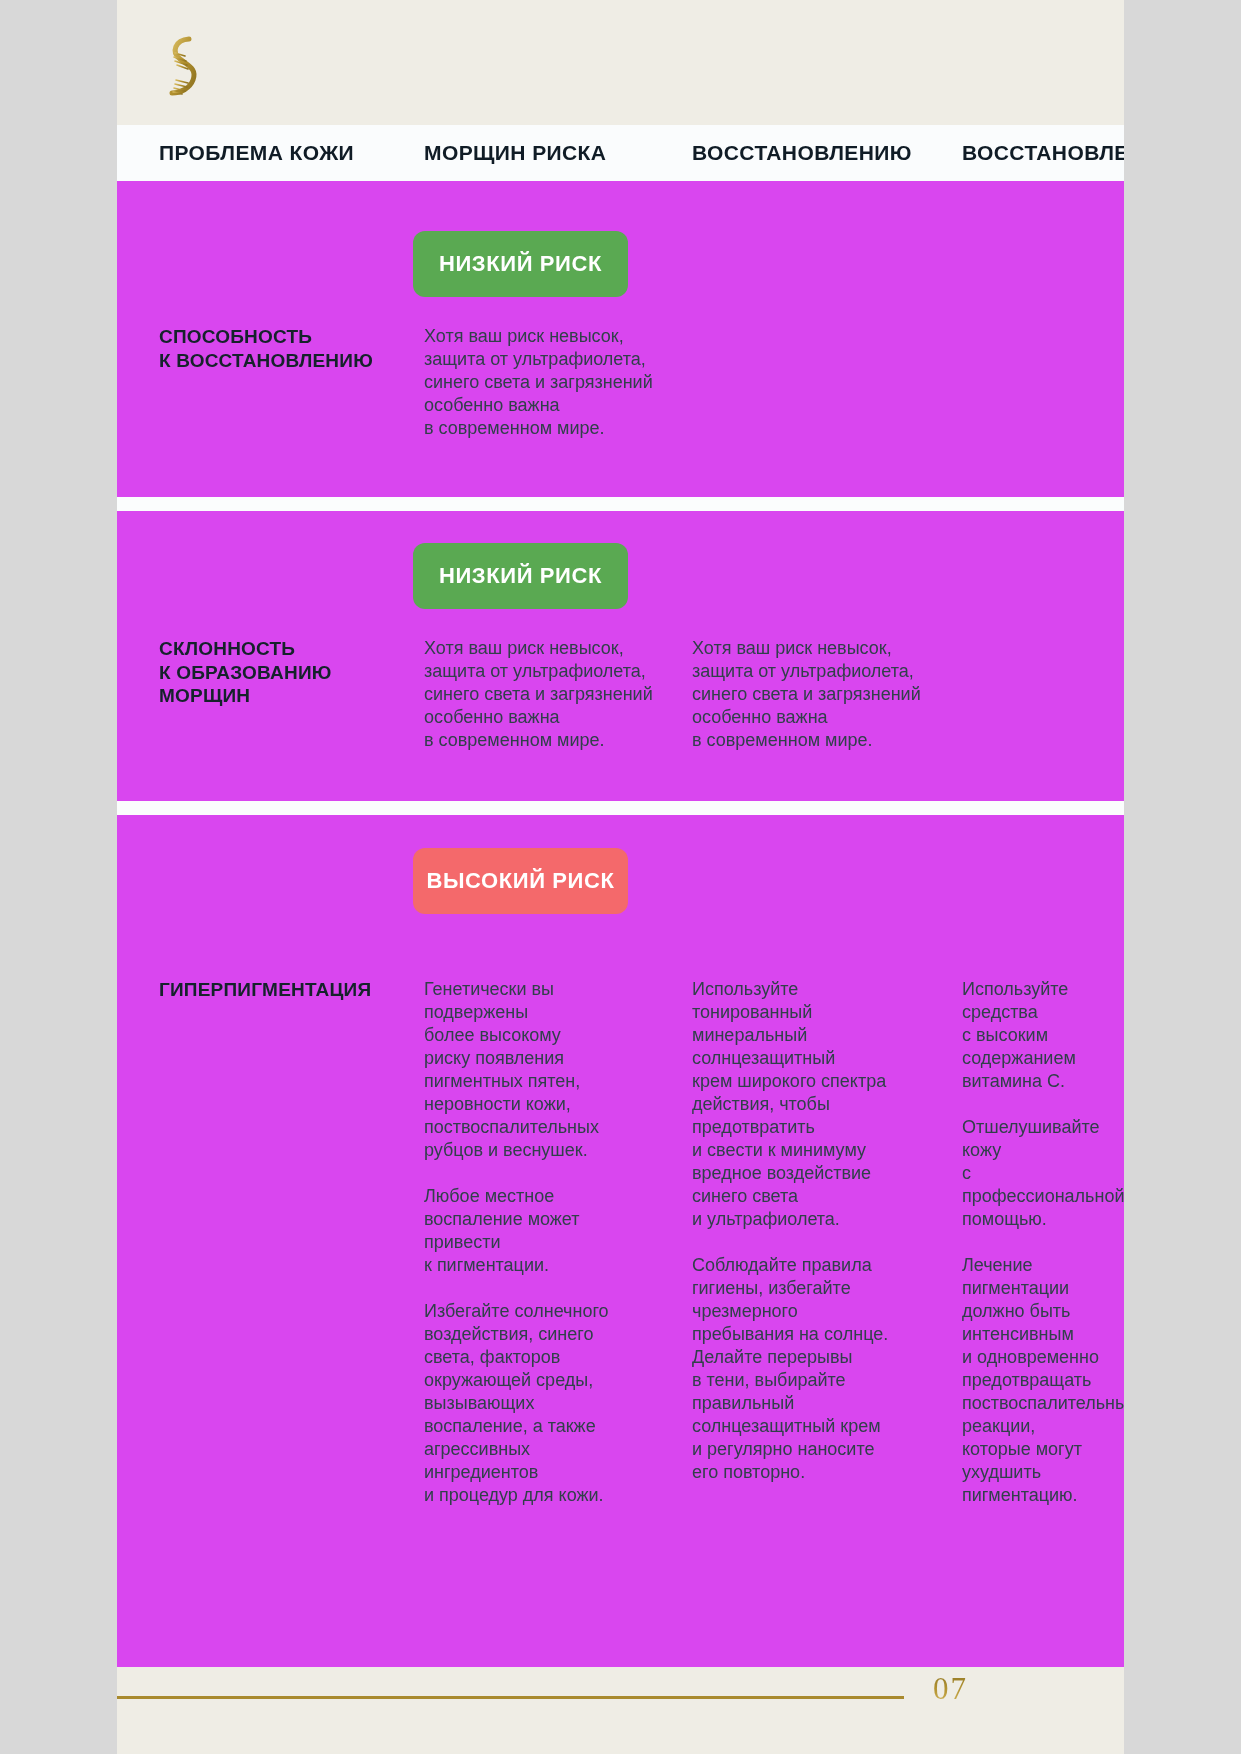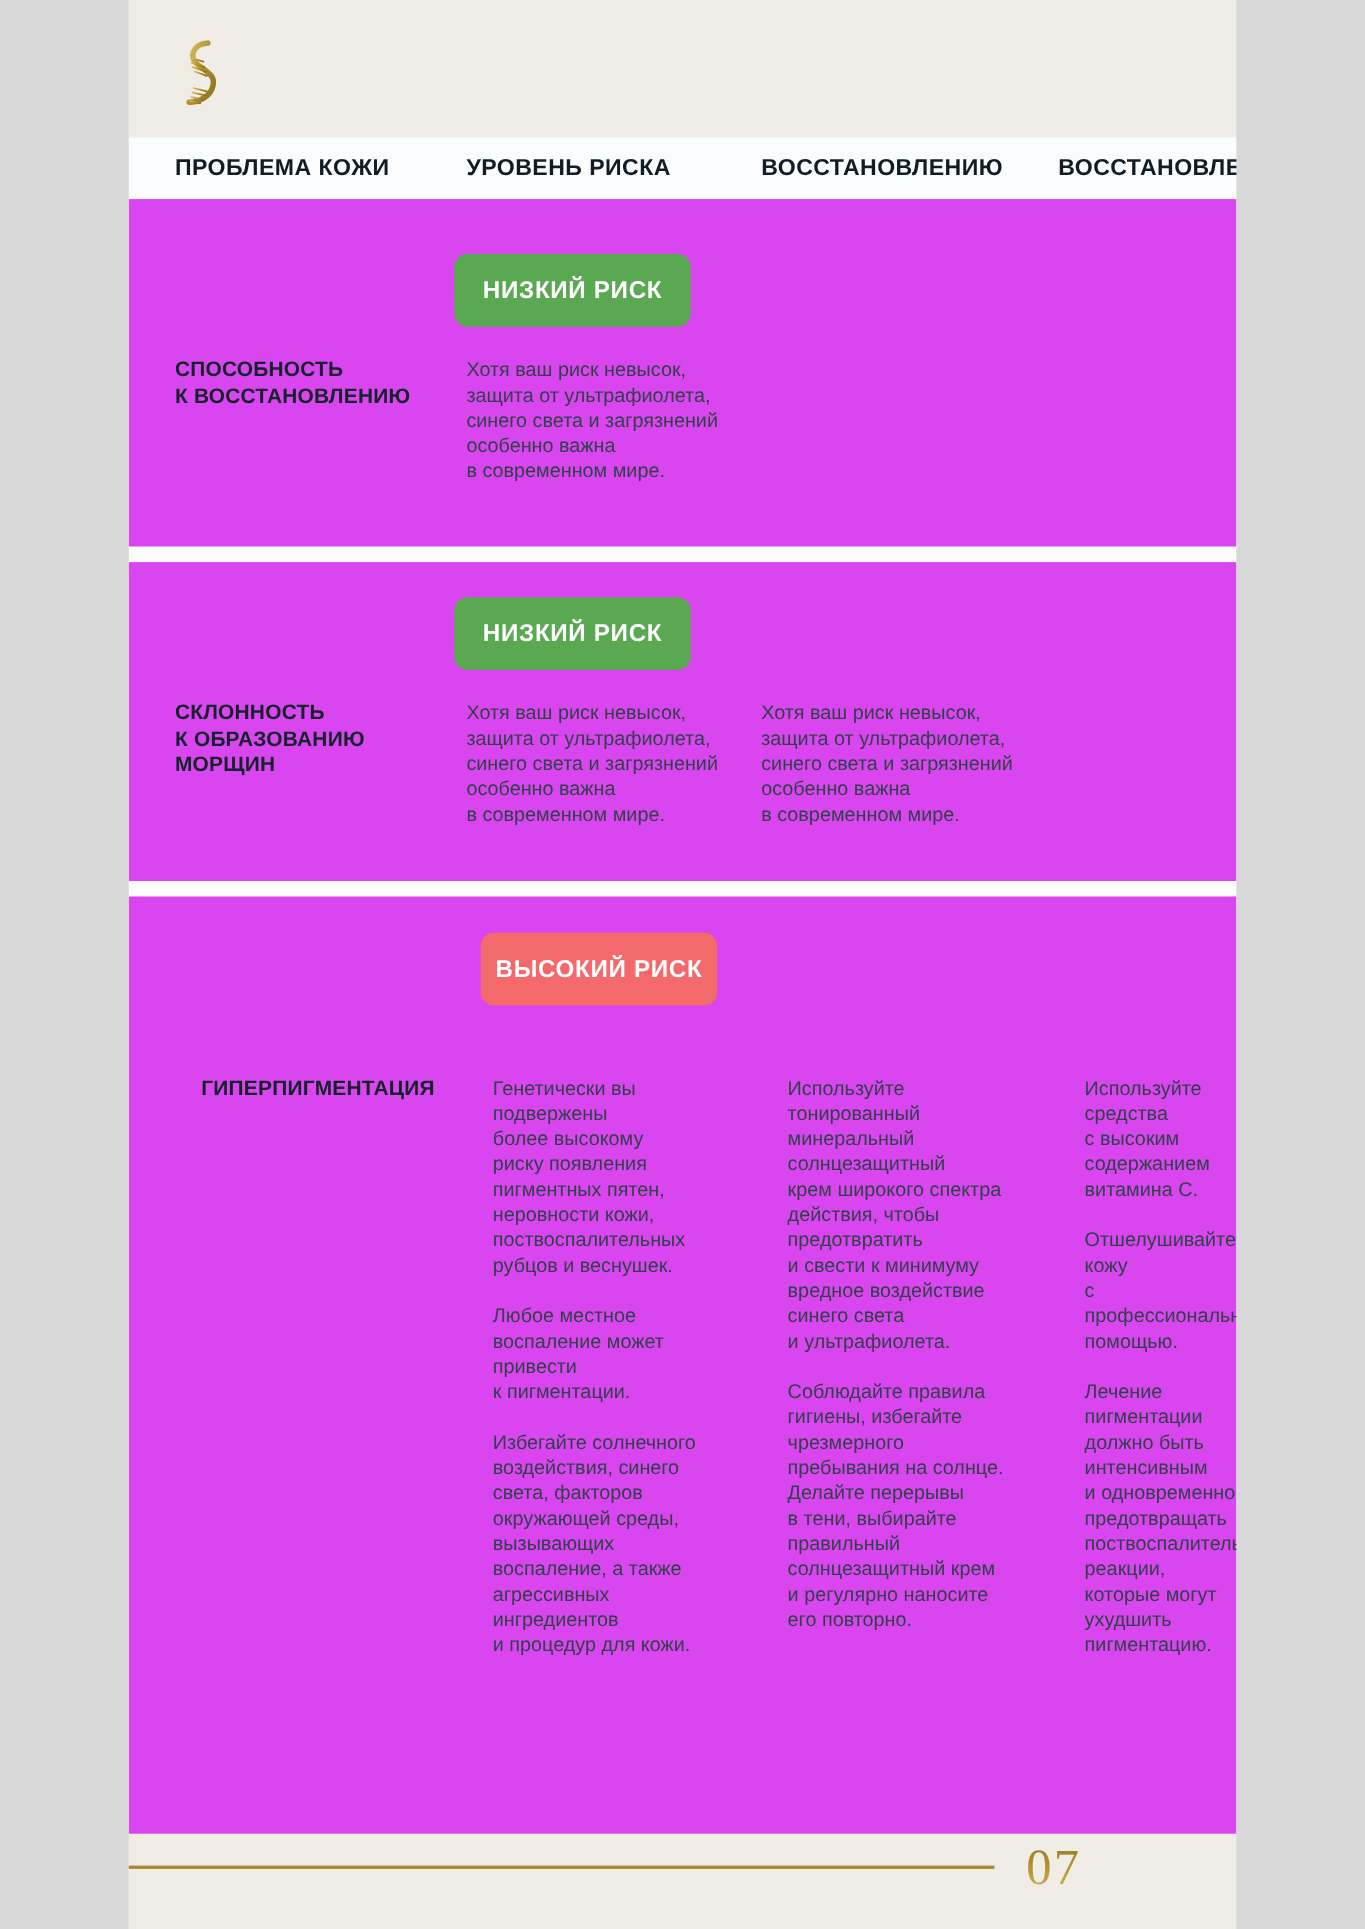--- a/index.html
+++ b/index.html
@@ -31,21 +31,21 @@
     font-weight: bold;
     letter-spacing: 0.4px;
     color: #101c26;
     white-space: nowrap;
   }
 
   
   .panel { background: #d946ef; width: 100%; }
   .panel-1 { height: 316px; padding-top: 50px; }
   .panel-2 { height: 290px; padding-top: 32px; }
-  .panel-3 { height: 852px; padding-top: 33px; padding-left: 24px; }
+  .panel-3 { height: 852px; padding-top: 33px; }
   .spacer { height: 14px; background: #fbfdfd; }
 
   .risk-badge {
     margin-left: 296px;
     width: 215px;
     height: 66px;
     border-radius: 12px;
     display: flex;
     align-items: center;
     justify-content: center;
@@ -83,21 +83,21 @@
   .gold-line {
     position: absolute;
     left: 0; top: 29px;
     width: 787px; height: 3px;
     background: #a98a2e;
   }
   .page-number {
     position: absolute;
     left: 816px; top: 4px;
     font-family: "Liberation Serif", serif;
-    font-size: 46px;
+    font-size: 31px;
     font-weight: normal;
     letter-spacing: 2px;
     background: linear-gradient(180deg, #8d7524 0%, #b79735 55%, #d6bc67 100%);
     -webkit-background-clip: text;
     background-clip: text;
     color: transparent;
   }
 </style>
 </head>
 <body>
@@ -122,21 +122,21 @@
         <line x1="13" y1="44" x2="25" y2="47"></line>
         <line x1="12" y1="48" x2="24" y2="51"></line>
         <line x1="11" y1="52" x2="22" y2="55"></line>
         <line x1="10" y1="56" x2="19" y2="58"></line>
       </g>
     </svg>
   </div>
 
   <div class="header-row">
     <div class="col-head">ПРОБЛЕМА КОЖИ</div>
-    <div class="col-head">УРОВЕНЬ РИСКА</div>
+    <div class="col-head">МОРЩИН РИСКА</div>
     <div class="col-head">ВОССТАНОВЛЕНИЮ</div>
     <div class="col-head">ВОССТАНОВЛЕНИЕ</div>
   </div>
 
   <section class="panel panel-1">
     <div class="risk-badge" style="background: rgb(90, 169, 82);">НИЗКИЙ РИСК</div>
     <div class="row-grid">
       <div class="problem-label">СПОСОБНОСТЬ
 К ВОССТАНОВЛЕНИЮ</div>
       <div class="cell-text">Хотя ваш риск невысок,

